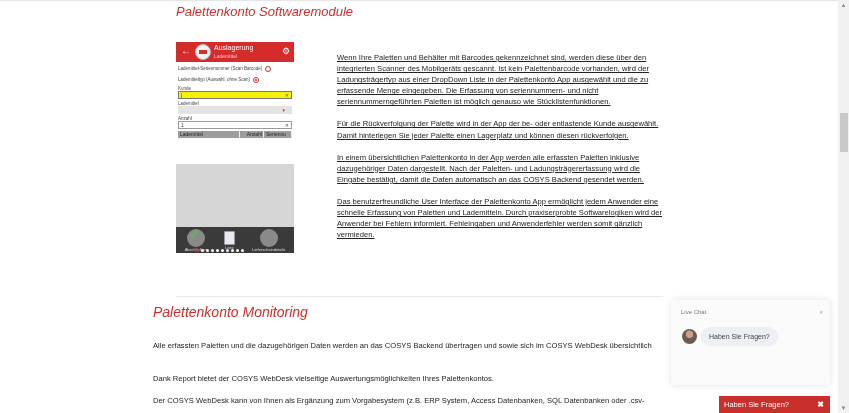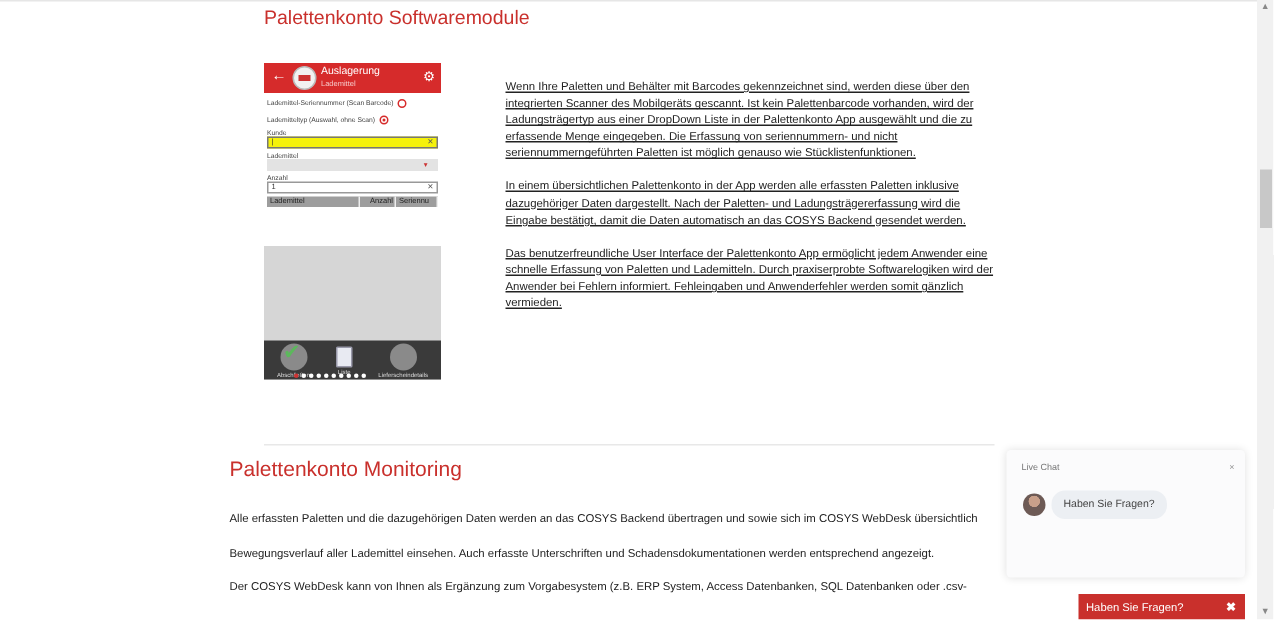--- a/index.html
+++ b/index.html
@@ -1,21 +1,21 @@
 <!DOCTYPE html>
 <html><head>
 <meta charset="utf-8">
 <style>
   * { box-sizing: border-box; margin: 0; padding: 0; }
   html, body { width: 849px; height: 413px; overflow: hidden; background: #ffffff; }
   body { font-family: "Liberation Sans", sans-serif; color: #333; position: relative; }
 
   .topline { position: absolute; left: 0; top: 0; width: 838px; height: 1px; background: #e6e6e6; }
 
-  .h-red { color: #c9302c; font-weight: normal; }
+  .h-red { color: #c9302c; font-weight: normal; font-style: italic; }
   #title1 { position: absolute; left: 176px; top: 4px; font-size: 13px; }
 
   
   .phone { position: absolute; left: 176px; top: 42px; width: 118px; height: 211px; background: #d6d6d6; overflow: hidden; }
   .ph-header { height: 20px; background: #d62b2b; position: relative; color: #fff; }
   .ph-back { position: absolute; left: 5px; top: 3px; font-size: 10px; }
   .ph-logo { position: absolute; left: 19px; top: 2px; width: 16px; height: 16px; border-radius: 50%; background: #f2f2f2; border: 1px solid #bbb; }
   .ph-logo::after { content: ""; position: absolute; left: 3px; top: 5px; width: 8px; height: 4px; background: #c33; }
   .ph-title { position: absolute; left: 38px; top: 2px; font-size: 7px; line-height: 8px; }
   .ph-sub { position: absolute; left: 38px; top: 11px; font-size: 5px; color: #f6c7c7; }
@@ -137,34 +137,35 @@
       <i></i>
       <i></i>
       <i></i>
       <i></i>
       <i></i>
   </div>
 </div>
 
 <div class="right-col">
   <p>Wenn Ihre Paletten und Behälter mit Barcodes gekennzeichnet sind, werden diese über den integrierten Scanner des Mobilgeräts gescannt. Ist kein Palettenbarcode vorhanden, wird der Ladungsträgertyp aus einer DropDown Liste in der Palettenkonto App ausgewählt und die zu erfassende Menge eingegeben. Die Erfassung von seriennummern- und nicht seriennummerngeführten Paletten ist möglich genauso wie Stücklistenfunktionen.</p>
+  <p>Für die Rückverfolgung der Palette wird in der App der be- oder entlastende Kunde ausgewählt. Damit hinterlegen Sie jeder Palette einen Lagerplatz und können diesen rückverfolgen.</p>
   <p>In einem übersichtlichen Palettenkonto in der App werden alle erfassten Paletten inklusive dazugehöriger Daten dargestellt. Nach der Paletten- und Ladungsträgererfassung wird die Eingabe bestätigt, damit die Daten automatisch an das COSYS Backend gesendet werden.</p>
   <p>Das benutzerfreundliche User Interface der Palettenkonto App ermöglicht jedem Anwender eine schnelle Erfassung von Paletten und Lademitteln. Durch praxiserprobte Softwarelogiken wird der Anwender bei Fehlern informiert. Fehleingaben und Anwenderfehler werden somit gänzlich vermieden.</p>
 </div>
 
 <div class="divider"></div>
 
 <h3 id="title2" class="h-red">Palettenkonto Monitoring</h3>
 
 <div class="lower">
   <p>
     <span>Alle erfassten Paletten und die dazugehörigen Daten werden an das COSYS Backend übertragen und sowie sich im COSYS WebDesk übersichtlich</span><br>
     <br>
-    <span>Bewegungsverlauf aller Lademittel einsehen. Auch erfasste Unterschriften und Schadensdokumentationen werden entsprechend angezeigt.</span>
   </p>
+  <p>Dank Report bietet der COSYS WebDesk vielseitige Auswertungsmöglichkeiten Ihres Palettenkontos.</p>
   <p>Der COSYS WebDesk kann von Ihnen als Ergänzung zum Vorgabesystem (z.B. ERP System, Access Datenbanken, SQL Datenbanken oder .csv-</p>
 </div>
 
 <div class="chat">
   <span class="chat-title">Live Chat</span>
   <span class="chat-close">×</span>
   <span class="chat-avatar"></span>
   <span class="chat-bubble">Haben Sie Fragen?</span>
 </div>
 

